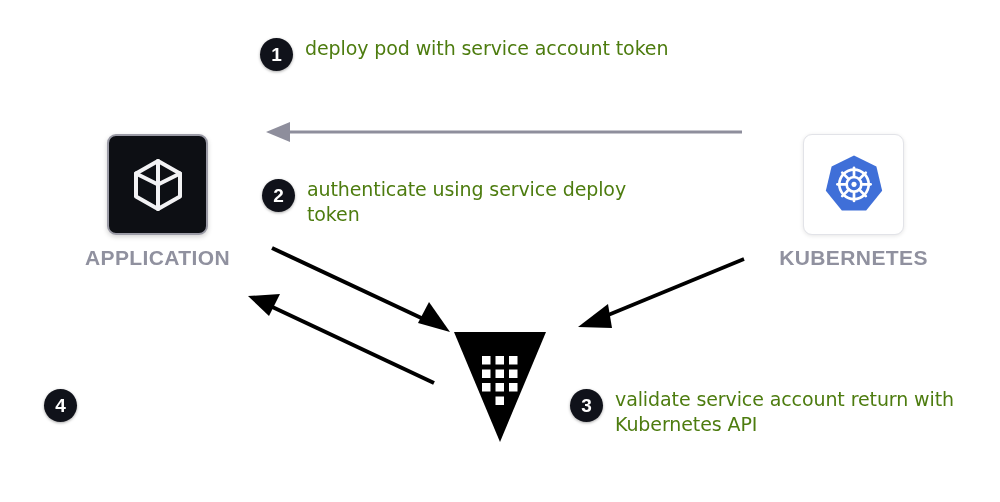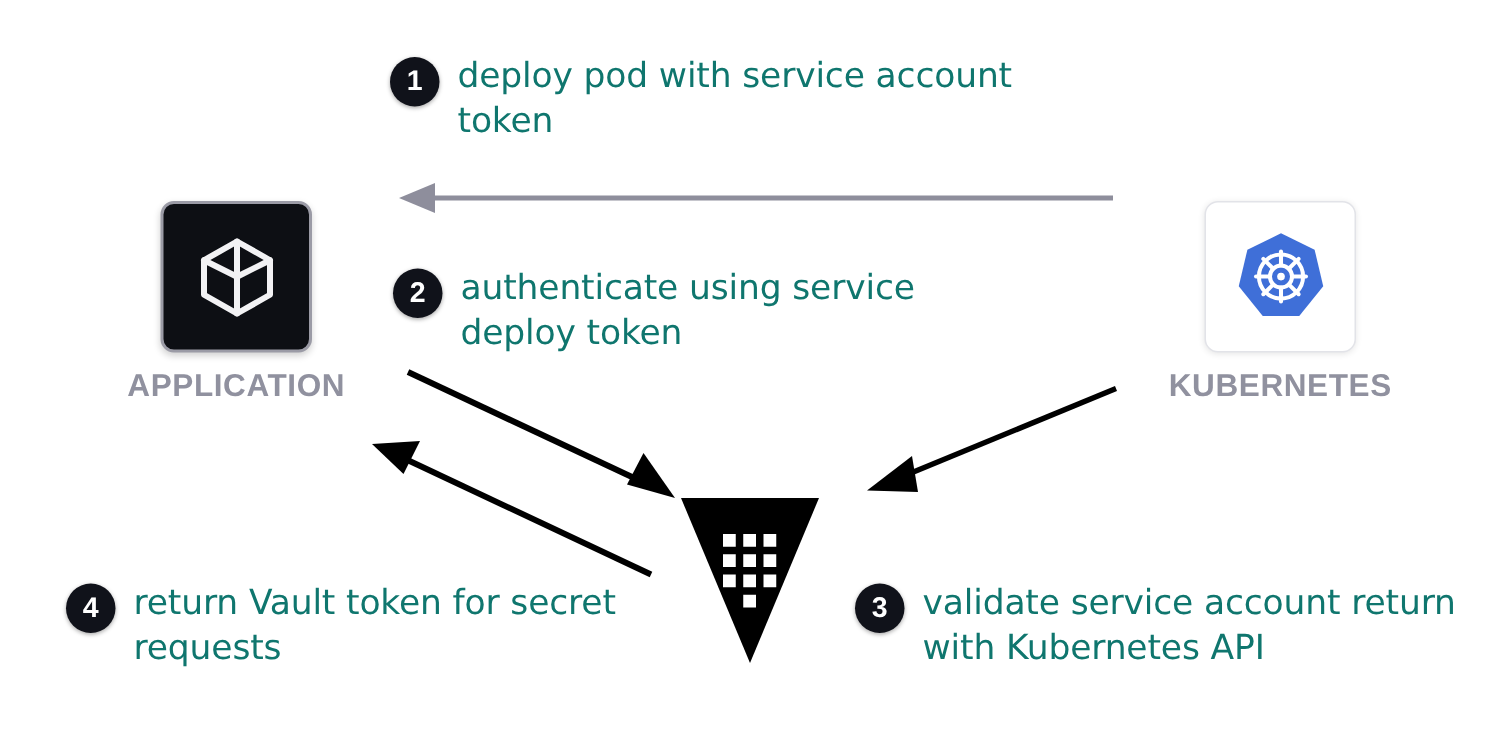--- a/index.html
+++ b/index.html
@@ -94,23 +94,23 @@
     font-size: 19px;
     font-weight: bold;
     display: flex;
     align-items: center;
     justify-content: center;
     box-shadow: 0 1px 3px rgba(0,0,0,0.35);
     margin-top: 2px;
   }
   .step-text {
     margin-left: 12px;
-    font-size: 23px;
+    font-size: 19px;
     line-height: 1.32;
-    color: #0f766e;
+    color: #4d7c0f;
     font-family: "DejaVu Sans", "Liberation Sans", sans-serif;
     letter-spacing: -0.1px;
   }
 
   #step-1 { left: 260px; top: 36px;  width: 470px; }
   #step-2 { left: 262px; top: 177px; width: 400px; }
   #step-3 { left: 570px; top: 387px; width: 420px; }
   #step-4 { left: 44px;  top: 387px; width: 420px; }
 </style>
 </head>
@@ -212,16 +212,15 @@
     <div class="step-text">authenticate using service deploy token</div>
   </div>
 
   <div class="step" id="step-3">
     <div class="badge">3</div>
     <div class="step-text">validate service account return with Kubernetes API</div>
   </div>
 
   <div class="step" id="step-4">
     <div class="badge">4</div>
-    <div class="step-text">return Vault token for secret requests</div>
   </div>
 
 </div>
 
 </body></html>

